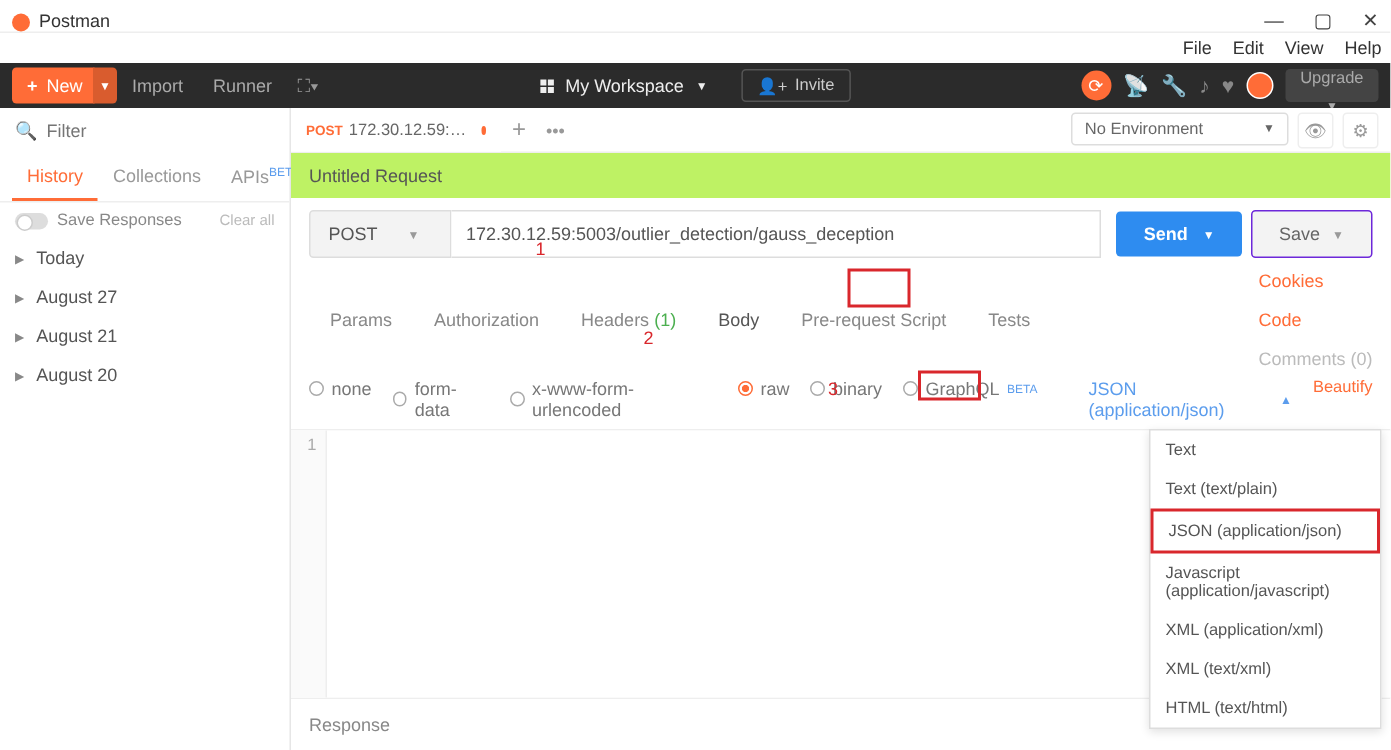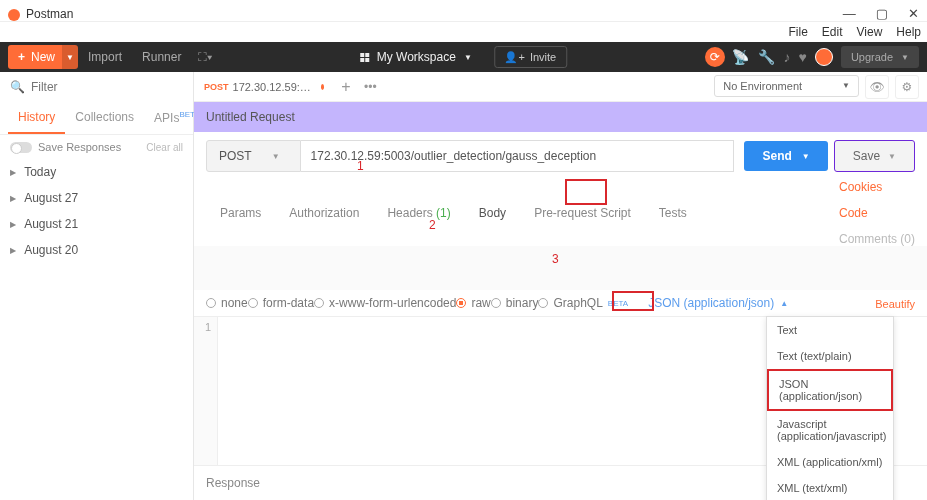--- a/index.html
+++ b/index.html
@@ -20,21 +20,21 @@
 .tb-btn { color: #aaa; padding: 0 10px; height: 24px; display: flex; align-items: center; border-radius: 3px; font-size: 12px; cursor: pointer; }
 .tb-icon-btn { width: 28px; height: 24px; display: flex; align-items: center; justify-content: center; border-radius: 3px; cursor: pointer; color: #999; }
 .workspace { display: flex; align-items: center; gap: 8px; margin-left: auto; margin-right: auto; position: absolute; left: 50%; transform: translateX(-50%); color: #eee; font-size: 12px; font-weight: 400; }
 .workspace .grid-icon { display: grid; grid-template-columns: 4px 4px; grid-template-rows: 4px 4px; gap: 1px; }
 .workspace .grid-icon div { background: #eee; }
 .invite-btn { display: flex; align-items: center; gap: 5px; color: #ccc; padding: 0 10px; height: 22px; border: 1px solid #555; border-radius: 3px; font-size: 11px; cursor: pointer; margin-left: 14px; }
 .tb-right { margin-left: auto; display: flex; align-items: center; gap: 8px; }
 .sync-icon { width: 20px; height: 20px; border-radius: 50%; background: #ff6c37; display: flex; align-items: center; justify-content: center; color: #fff; font-size: 12px; }
 .icon-gray { color: #888; font-size: 14px; cursor: pointer; }
 .avatar { width: 18px; height: 18px; border-radius: 50%; background: #ff6c37; border: 1px solid #fff; }
-.upgrade-btn { display: flex; align-items: center; gap: 8px; background: #444; color: #aaa; padding: 0 10px; height: 22px; border-radius: 3px; font-size: 11px; cursor: pointer; }
+.upgrade-btn { display: flex; align-items: center; gap: 8px; background: #444; color: #aaa; padding: 0 10px; height: 22px; border-radius: 3px; font-size: 11px; cursor: pointer; flex-direction: column; }
 
 .main { display: flex; height: calc(500px - 22px - 20px - 30px); }
 .sidebar { width: 194px; border-right: 1px solid #e6e6e6; background: #fff; display: flex; flex-direction: column; }
 .filter-row { padding: 8px 10px; display: flex; align-items: center; gap: 6px; color: #999; }
 .filter-row input { border: none; outline: none; font-size: 12px; flex: 1; }
 .sb-tabs { display: flex; border-bottom: 1px solid #eee; padding: 0 8px; }
 .sb-tab { padding: 8px 10px; font-size: 12px; color: #999; cursor: pointer; }
 .sb-tab.active { color: #ff6c37; border-bottom: 2px solid #ff6c37; }
 .beta { font-size: 8px; color: #5c9ded; vertical-align: super; }
 .save-resp { display: flex; align-items: center; padding: 6px 10px; font-size: 11px; color: #888; }
@@ -50,49 +50,49 @@
 .req-tab.active { border-bottom: 1px solid #fff; background: #fff; }
 .req-tab .method { color: #ff6c37; font-weight: 600; font-size: 9px; margin-right: 4px; }
 .req-tab .lbl { color: #666; white-space: nowrap; overflow: hidden; text-overflow: ellipsis; max-width: 85px; }
 .req-tab .dot { width: 6px; height: 6px; border-radius: 50%; background: #ff6c37; margin-left: 5px; }
 .add-tab { width: 24px; display: flex; align-items: center; justify-content: center; color: #999; cursor: pointer; font-size: 16px; }
 .more-tabs { color: #999; padding: 0 6px; cursor: pointer; }
 .env-select { margin-left: auto; display: flex; align-items: flex-start; gap: 6px; padding-right: 8px; }
 .env-dd { border: 1px solid #ddd; padding: 4px 8px; border-radius: 3px; font-size: 11px; color: #666; cursor: pointer; display: flex; align-items: center; gap: 40px; background: #fff; }
 .env-icon-btn { width: 24px; height: 24px; display: flex; align-items: center; justify-content: center; color: #999; cursor: pointer; border: 1px solid #eee; border-radius: 3px; background: #fff; }
 
-.req-title-row { padding: 8px 12px; font-size: 12px; color: #555; background: #c4b5fd; }
+.req-title-row { padding: 8px 12px; font-size: 12px; color: #555; background: #bef264; }
 .url-row { display: flex; align-items: center; padding: 8px 12px; gap: 0; background: #fff; }
 .method-dd { background: #f3f3f3; border: 1px solid #ddd; padding: 8px 20px 8px 12px; font-size: 12px; color: #555; border-radius: 3px 0 0 3px; cursor: pointer; display: flex; align-items: center; gap: 20px; }
 .url-input { flex: 1; border: 1px solid #ddd; border-left: none; padding: 8px 10px; font-size: 12px; color: #555; background: #fff; }
 .send-btn { background: #2e8cf0; color: #fff; padding: 8px 18px; border-radius: 3px; margin-left: 10px; font-size: 12px; cursor: pointer; display: flex; align-items: center; gap: 10px; font-weight: 600; }
 .send-drop { font-size: 8px; }
 .save-btn { background: #f3f3f3; color: #666; padding: 8px 18px; border: 1px solid #6d28d9; border-radius: 3px; margin-left: 6px; font-size: 12px; cursor: pointer; display: flex; align-items: center; gap: 8px; }
 
 .reqtabs-row { display: flex; align-items: center; padding: 0 12px; font-size: 12px; color: #888; background: #fff; position: relative; }
 .reqtab { padding: 10px 14px; cursor: pointer; }
 .reqtab.active { color: #555; }
 .highlight-box { border: 2px solid #d9272c; position: absolute; }
 .box-body { left: 371px; top: -1px; width: 42px; height: 26px; }
 .reqtabs-right { margin-left: auto; display: flex; gap: 12px; flex-direction: column; }
 .reqtabs-right span { cursor: pointer; }
 .link-orange { color: #ff6c37; }
 .link-gray { color: #bbb; }
 
-.body-types { display: flex; align-items: flex-end; padding: 6px 12px; font-size: 12px; color: #777; background: #fff; border-bottom: 1px solid #eee; position: relative; margin-top: 44px; }
+.body-types { display: flex; align-items: flex-start; padding: 6px 12px; font-size: 12px; color: #777; gap: 14px; background: #fff; border-bottom: 1px solid #eee; position: relative; }
 .radio-opt { display: flex; align-items: center; gap: 5px; cursor: pointer; }
 .radio { width: 10px; height: 10px; border-radius: 50%; border: 1px solid #aaa; }
 .radio.checked { border-color: #ff6c37; background: radial-gradient(circle, #ff6c37 40%, transparent 45%); }
 .box-raw { border: 2px solid #d9272c; position: absolute; left: 418px; top: 1px; width: 42px; height: 20px; }
 .json-dd { color: #5c9ded; cursor: pointer; display: flex; align-items: center; gap: 6px; margin-left: 20px; }
 .beautify { margin-left: auto; color: #ff6c37; cursor: pointer; font-size: 11px; }
 
 .editor-area { flex: 1; background: #fff; position: relative; display: flex; }
 .gutter { width: 24px; background: #fafafa; border-right: 1px solid #eee; text-align: right; padding: 4px 6px; font-size: 11px; color: #aaa; }
-.dropdown-menu { position: absolute; left: 572px; top: -1px; width: 128px; background: #fff; border: 1px solid #ddd; box-shadow: 0 2px 6px rgba(0,0,0,0.12); z-index: 10; }
+.dropdown-menu { position: absolute; left: 572px; top: -1px; width: 155px; background: #fff; border: 1px solid #ddd; box-shadow: 0 2px 6px rgba(0,0,0,0.12); z-index: 10; }
 .dd-item { padding: 7px 10px; font-size: 11px; color: #555; cursor: pointer; }
 .dd-item.selected { border: 2px solid #d9272c; }
 .annot { position: absolute; color: #d9272c; font-size: 12px; font-weight: 400; }
 .annot-1 { left: 357px; top: 159px; }
 .annot-2 { left: 429px; top: 218px; }
 .annot-3 { left: 552px; top: 252px; }
 
 .response-sec { border-top: 1px solid #eee; padding: 10px 12px; font-size: 12px; color: #888; background: #fff; }
 </style>
 </head>

